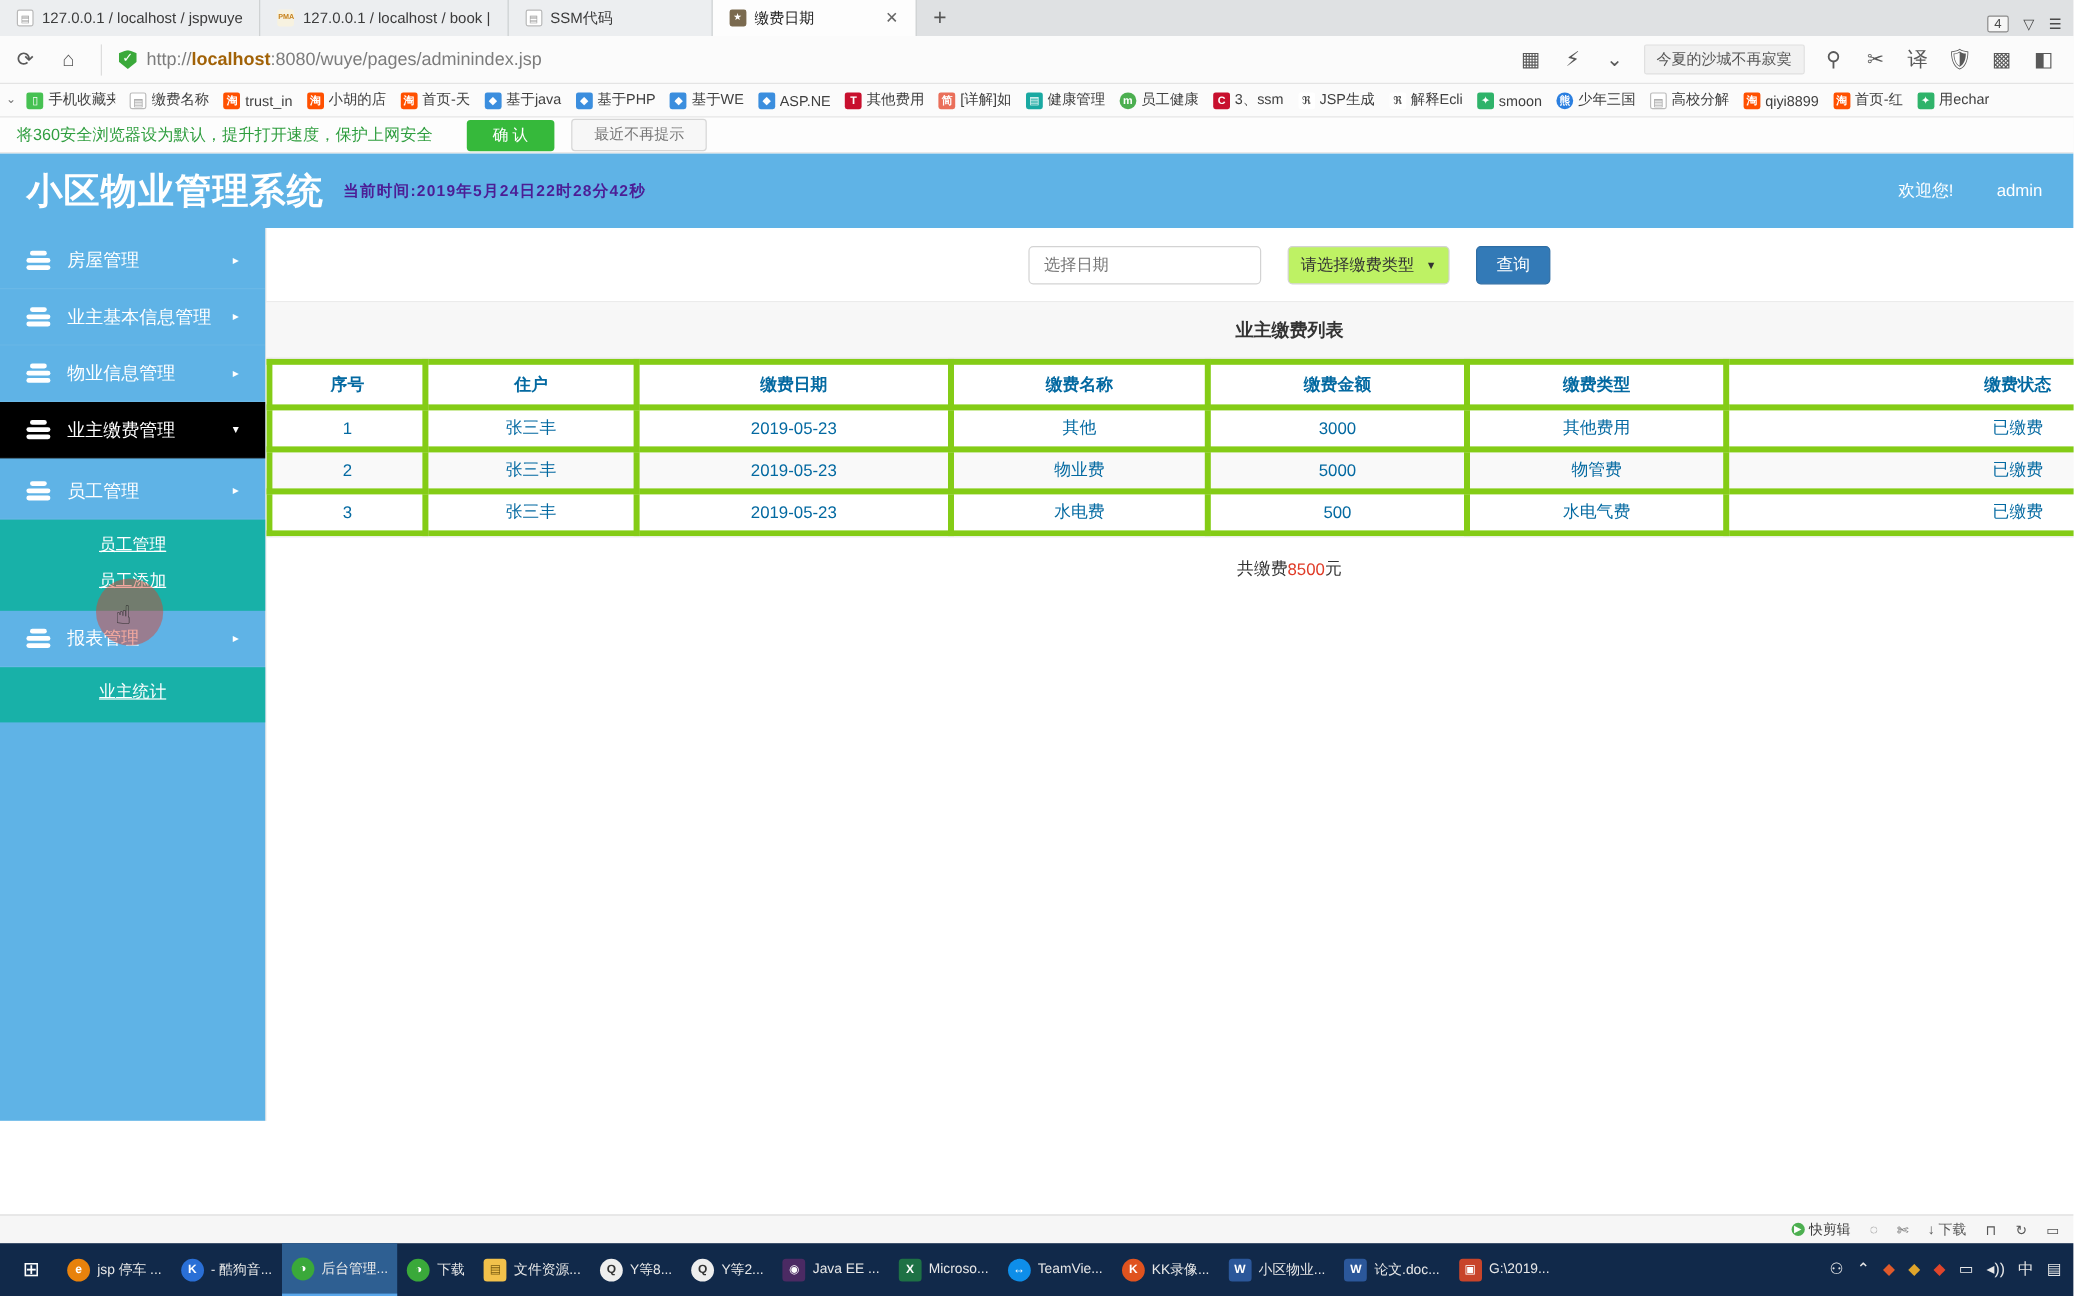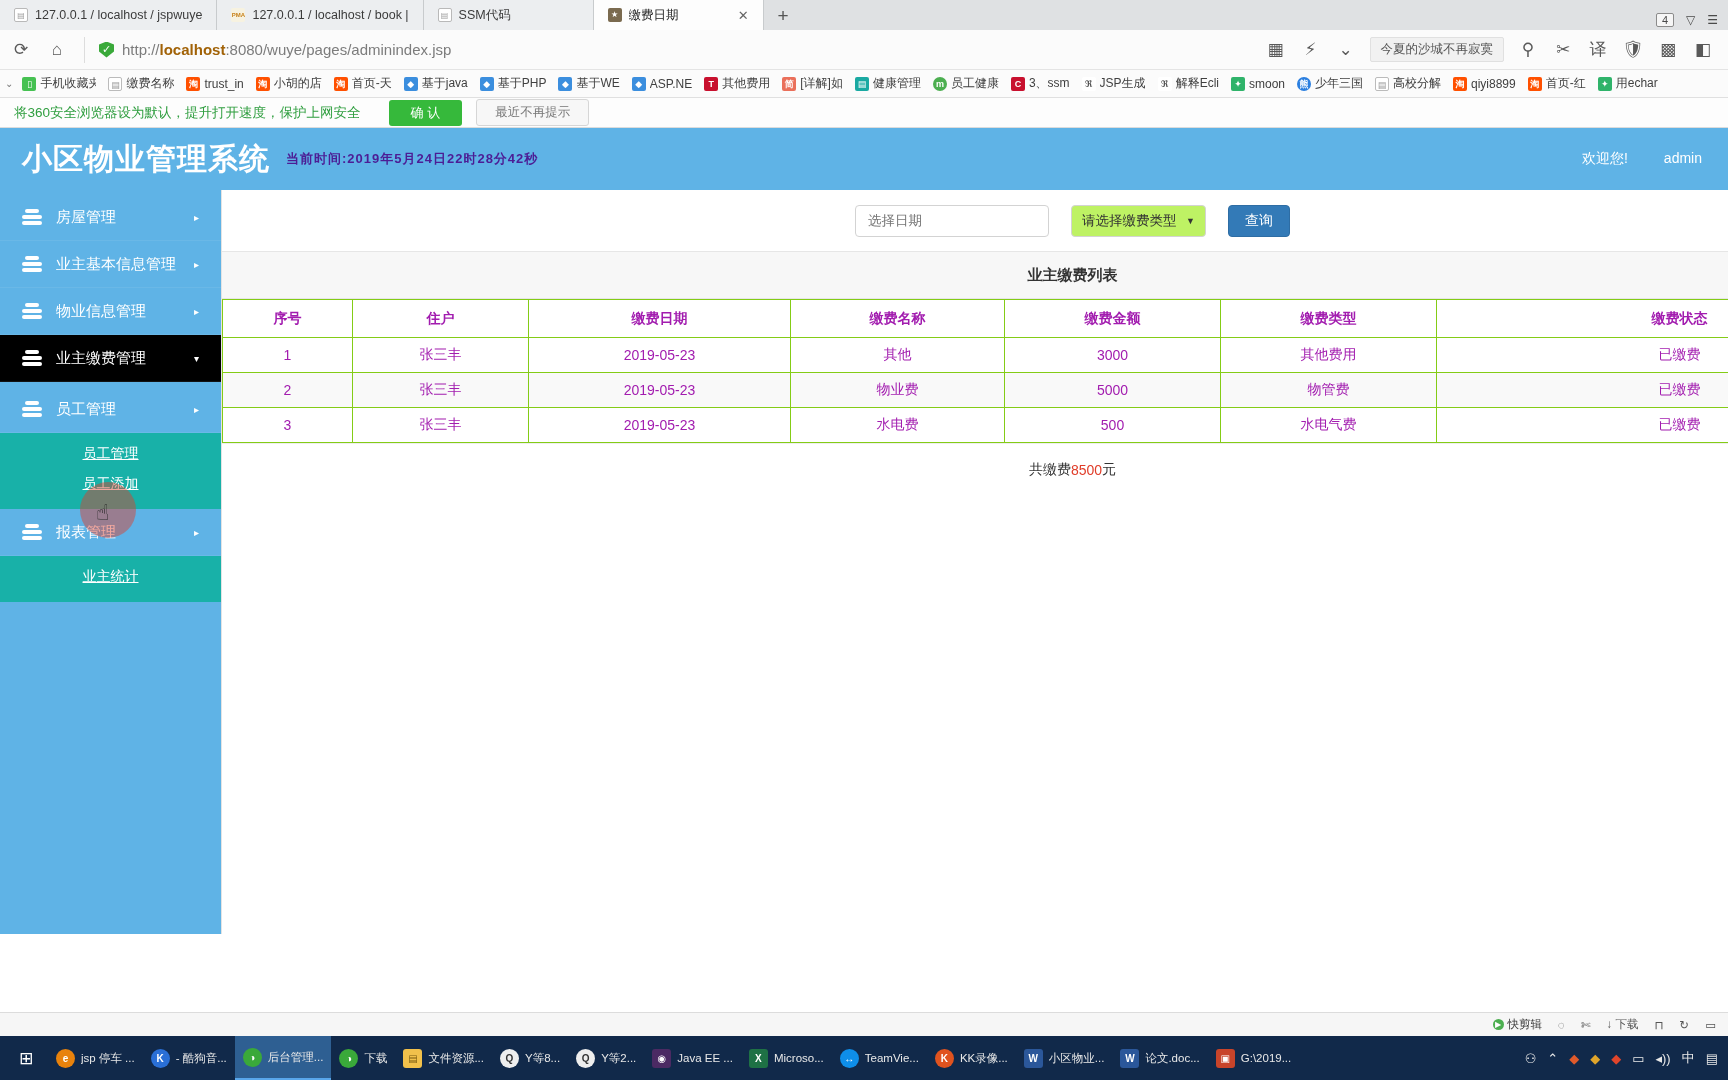--- a/index.html
+++ b/index.html
@@ -171,22 +171,22 @@
   }
 
   .panel-title {
     height:47px; background:#f7f7f7; border-bottom:1px solid #e6e6e6;
     display:flex; align-items:center; justify-content:center;
     font-size:15px; color:#333; font-weight:bold;
   }
   .table-wrap { width:100%; overflow:hidden; }
   table.data { width:1700px; border-collapse:collapse; table-layout:fixed; }
   table.data th, table.data td {
-    border:1px solid #84cc16; text-align:center; font-size:14px;
-    height:35px; color:#a21caf; font-weight:normal;
+    border:5px solid #84cc16; text-align:center; font-size:14px;
+    height:35px; color:#0369a1; font-weight:normal;
   }
   table.data thead th { font-weight:bold; background:#fff; height:38px; }
   table.data tbody tr:nth-child(even) td { background:#f9f9f9; }
   .c-idx { width:130px; }
   .c-house { width:176px; }
   .c-date { width:262px; }
   .c-name { width:214px; }
   .c-amt { width:216px; }
   .c-type { width:216px; }
   .c-status { width:486px; }

